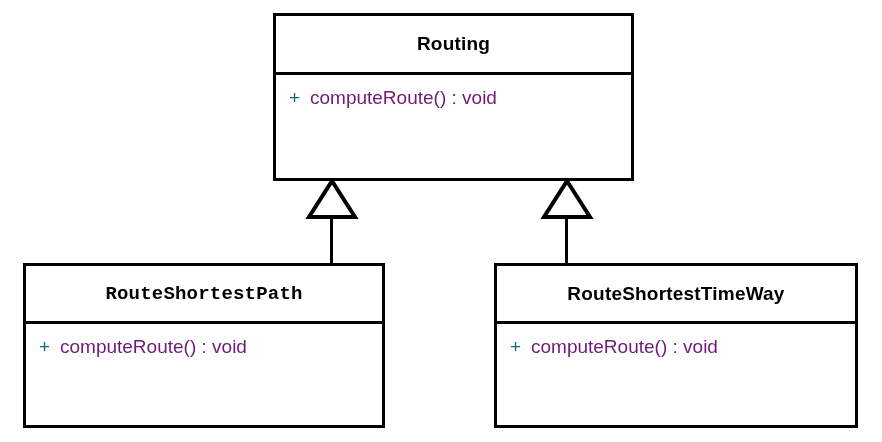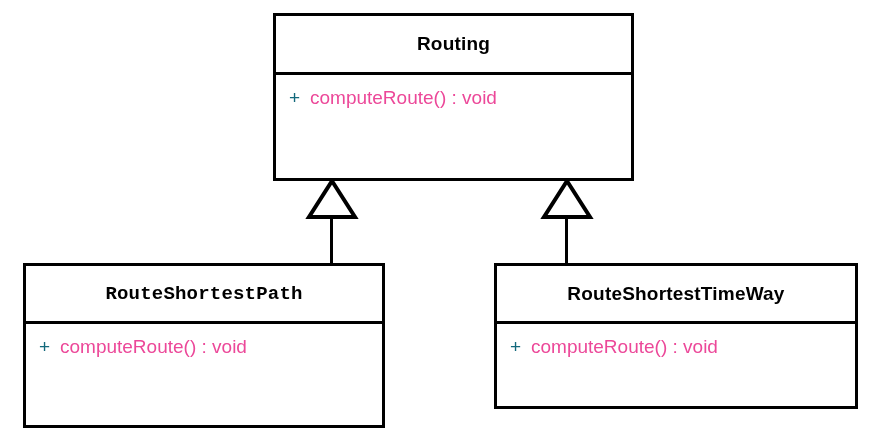--- a/index.html
+++ b/index.html
@@ -64,21 +64,21 @@
     display: inline-block;
     width: 34px;
     padding-left: 13px;
     box-sizing: border-box;
     flex: 0 0 auto;
     color: #13697c;
   }
 
   .uml-member-signature {
     flex: 0 1 auto;
-    color: #ec4899;
+    color: #701a75;
   }
 
   
   .generalization {
     position: absolute;
     z-index: 1;
   }
 
   .gen-stem {
     position: absolute;
@@ -111,21 +111,21 @@
   <div class="uml-class" id="class-route-shortest-path" style="left:23px; top:263px; width:362px; height:165px;">
     <div class="uml-class-name" style="height:58px;font-family:Liberation Mono, monospace;">RouteShortestPath</div>
     <div class="uml-compartment">
       <div class="uml-member">
         <span class="uml-member-visibility">+</span>
         <span class="uml-member-signature">computeRoute() : void</span>
       </div>
     </div>
   </div>
 
-  <div class="uml-class" id="class-route-shortest-time-way" style="left:494px; top:263px; width:364px; height:146px;">
+  <div class="uml-class" id="class-route-shortest-time-way" style="left:494px; top:263px; width:364px; height:165px;">
     <div class="uml-class-name" style="height:58px;">RouteShortestTimeWay</div>
     <div class="uml-compartment">
       <div class="uml-member">
         <span class="uml-member-visibility">+</span>
         <span class="uml-member-signature">computeRoute() : void</span>
       </div>
     </div>
   </div>
 
   <div class="generalization">

